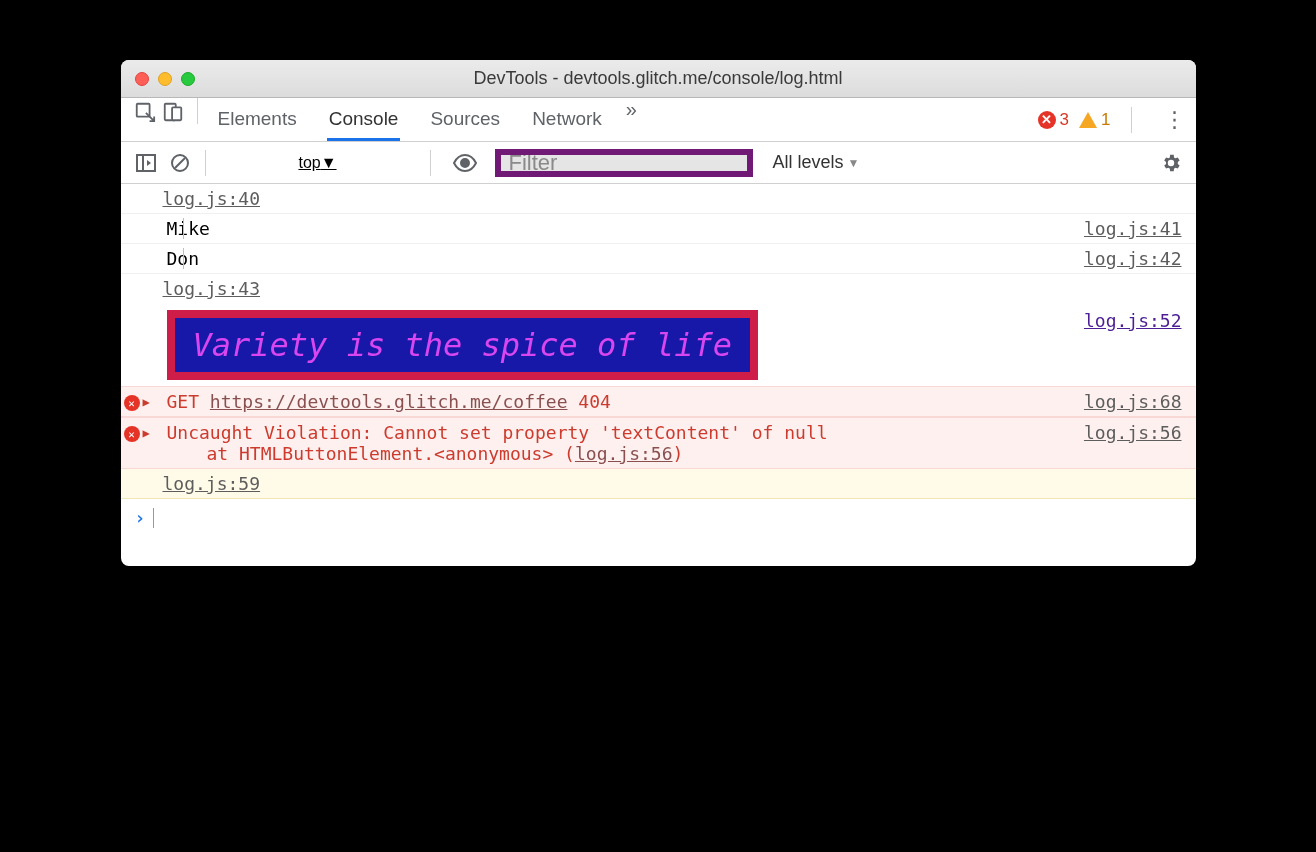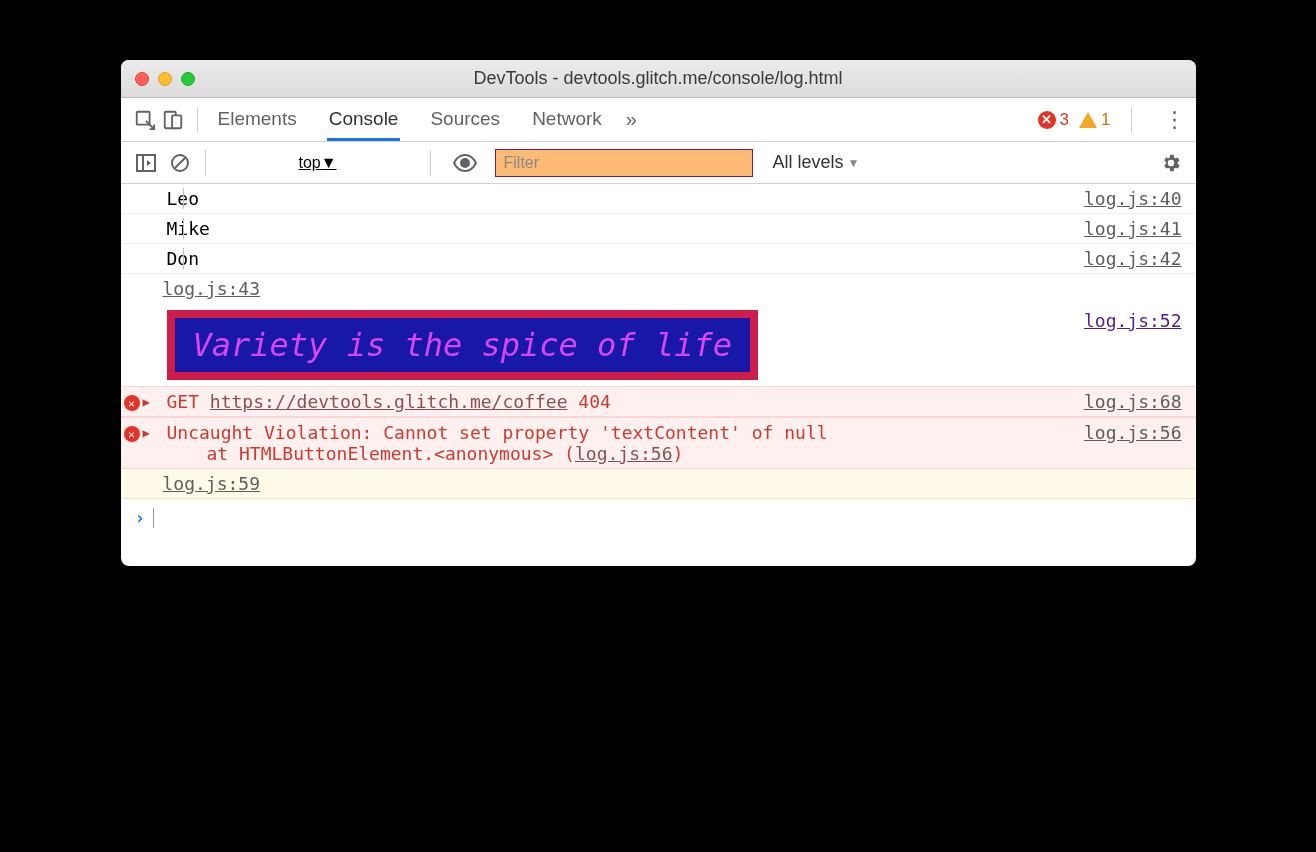--- a/index.html
+++ b/index.html
@@ -41,21 +41,20 @@
   left: 0; right: 0;
   text-align: center;
   font-size: 18px;
   color: #3a3a3a;
   pointer-events: none;
 }
 .tabs-row {
   height: 44px;
   border-bottom: 1px solid #d0d0d0;
   display: flex;
-  align-items: center;
   padding: 0 10px;
 }
 .inspect-btn, .device-btn {
   width: 28px; height: 28px;
   display: flex; align-items: center; justify-content: center;
   color: #5f6368;
 }
 .vdiv { width: 1px; height: 26px; background: #d0d0d0; margin: 0 10px; }
 .tabs { display: flex; gap: 28px; margin-left: 8px; }
 .tab {
@@ -82,22 +81,22 @@
   border-bottom: 1px solid #d0d0d0;
   display: flex;
   align-items: center;
   padding: 0 12px;
   gap: 8px;
 }
 .tool-ico { width: 26px; height:26px; display:flex;align-items:center;justify-content:center; color:#5f6368;}
 .context-box { display:flex;align-items:center;width:200px;justify-content:center;text-decoration:underline;}
 .eye-ico { color:#5f6368; margin:0 10px; }
 .filter-input {
-  border:1px solid #701a75; height:28px; width:258px;
-  padding:0 8px; font-size:16px; color:#333; background:#fdba74;
+  border:6px solid #701a75; height:28px; width:258px;
+  padding:0 8px; font-size:22px; color:#333; background:#e5e5e5;
 }
 .filter-input::placeholder{color:#8a8a8a;}
 .levels { font-size:18px; color:#333; margin-left:12px; display:flex;align-items:center;gap:4px;}
 .levels .caret{color:#888;font-size:12px;}
 .gear { margin-left:auto; color:#5f6368; }
 
 .console-body { font-family: Menlo, Consolas, monospace; font-size: 18px; }
 .log-line {
   display:flex; align-items:flex-start;
   border-bottom: 1px solid #f0f0f0;
@@ -220,21 +219,20 @@
           <path d="M19.4 13a7.5 7.5 0 000-2l2-1.6-2-3.4-2.4.9a7.3 7.3 0 00-1.7-1L15 3h-4l-.3 2.9a7.3 7.3 0 00-1.7 1l-2.4-.9-2 3.4L6.6 11a7.5 7.5 0 000 2l-2 1.6 2 3.4 2.4-.9a7.3 7.3 0 001.7 1L11 21h4l.3-2.9a7.3 7.3 0 001.7-1l2.4.9 2-3.4zM12 15.5A3.5 3.5 0 1115.5 12 3.5 3.5 0 0112 15.5z"></path>
         </svg>
     </div>
   </div>
 
   <div class="console-body">
 
     <div class="log-line">
       <span class="gutter"></span>
         <span class="expand"></span>
-      <span class="msg tree-line">Leo</span>
       <a class="src">log.js:40</a>
     </div>
     <div class="log-line">
       <span class="gutter"></span>
         <span class="expand"></span>
       <span class="msg tree-line">Mike</span>
       <a class="src">log.js:41</a>
     </div>
     <div class="log-line">
       <span class="gutter"></span>

